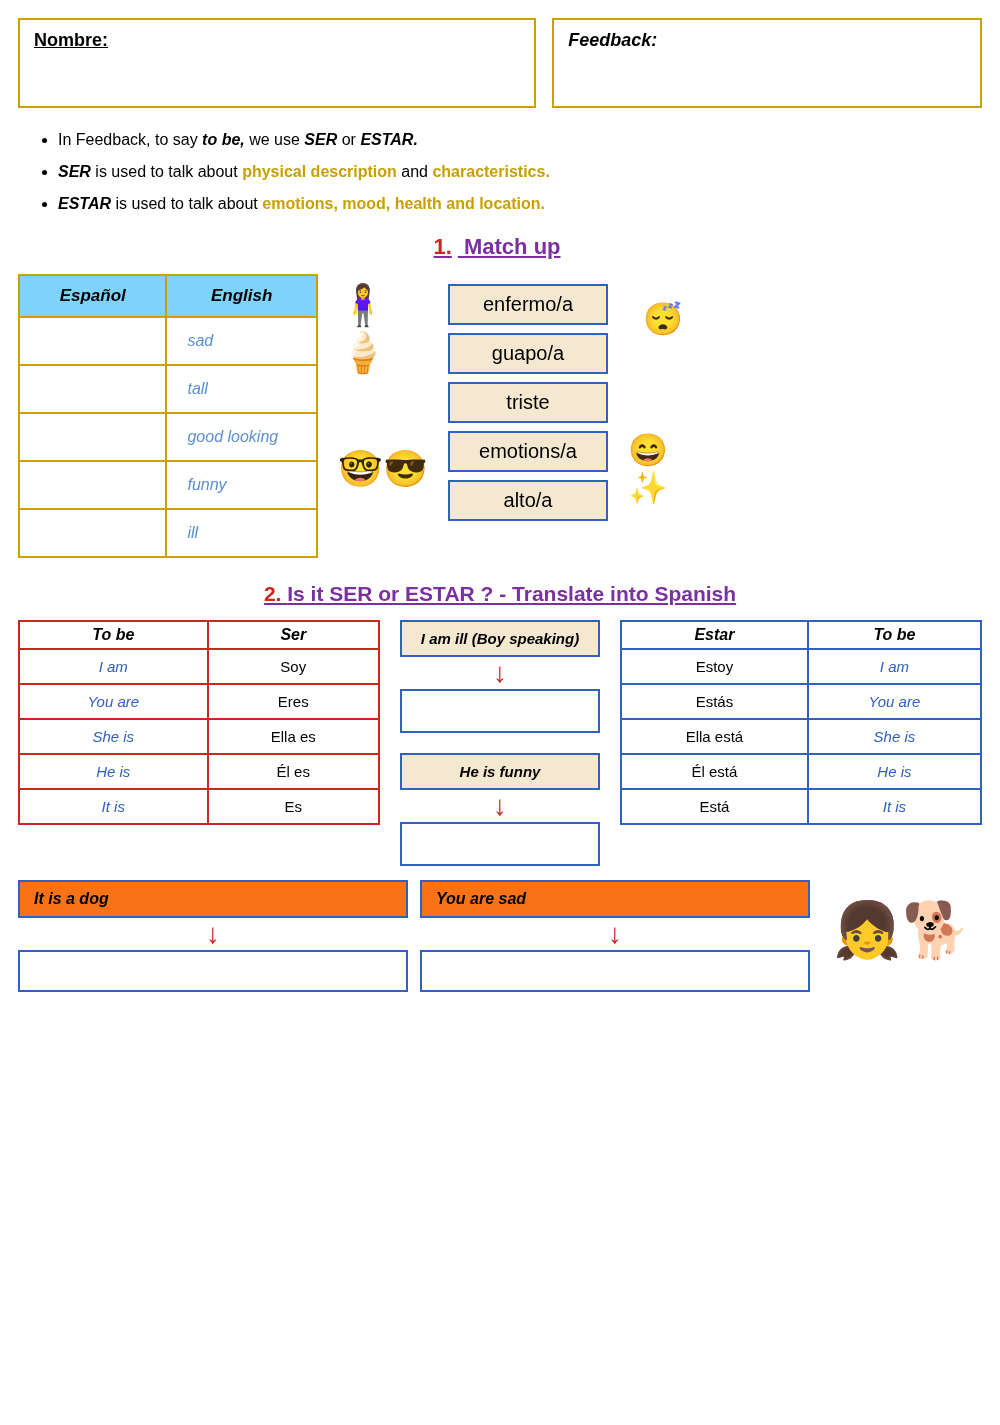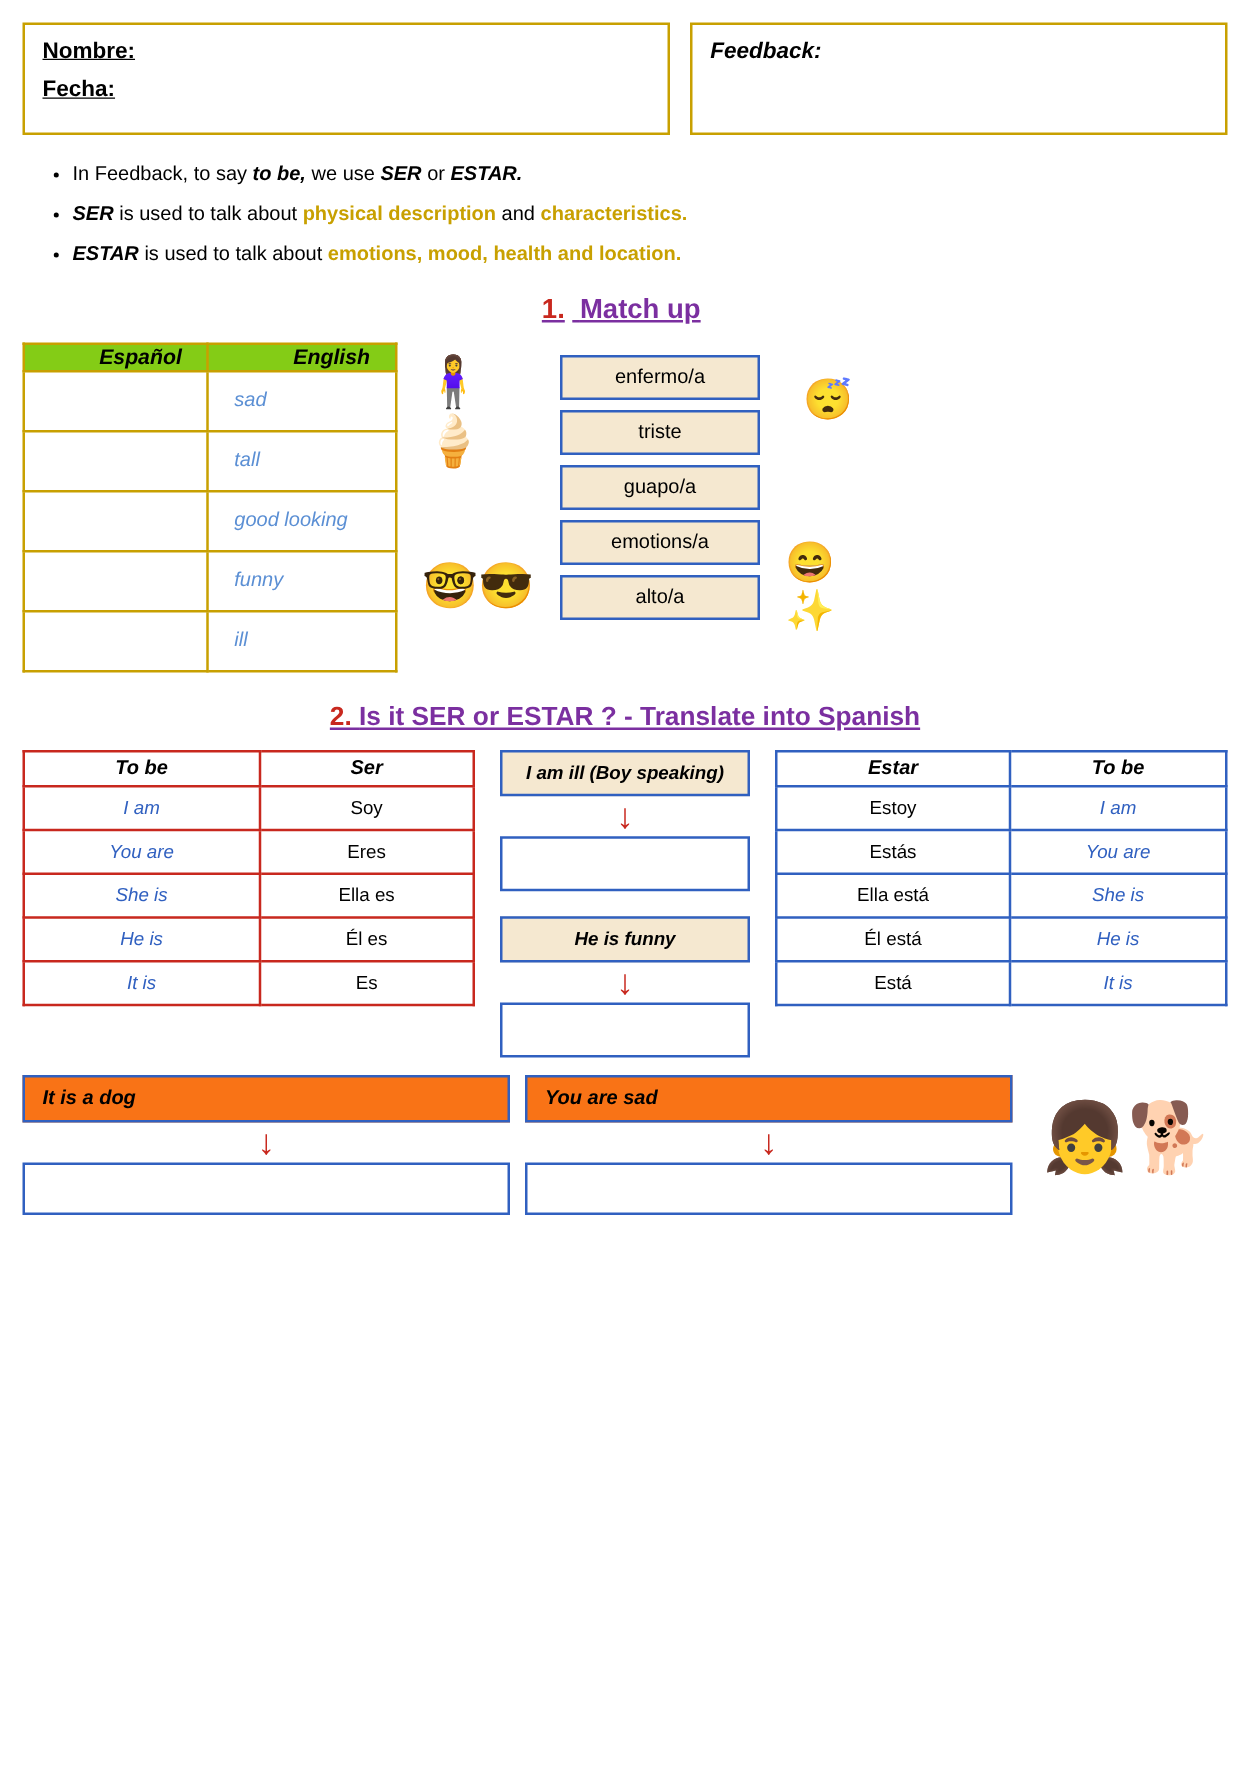--- a/index.html
+++ b/index.html
@@ -75,26 +75,26 @@
       align-items: flex-start;
       margin-bottom: 24px;
     }
     .matchup-table {
       border-collapse: collapse;
       border: 2px solid #c8a000;
       min-width: 300px;
     }
     .matchup-table th {
       border: 2px solid #c8a000;
-      padding: 0 20px;
+      padding: 10px 20px;
       font-style: italic;
       font-weight: bold;
       font-size: 17px;
-      background: #84cc16;
-      text-align: right;
+      background: #7dd3fc;
+      text-align: center;
     }
     .matchup-table td {
       border: 2px solid #c8a000;
       padding: 10px 20px;
       font-style: italic;
       color: #5b8fd4;
       font-size: 16px;
       min-width: 130px;
       height: 48px;
     }
@@ -107,21 +107,21 @@
     .spanish-words {
       display: flex;
       flex-direction: column;
       gap: 8px;
       margin-top: 10px;
     }
     .spanish-word-box {
       border: 2px solid #3060c0;
       background: #f5e8d0;
       padding: 7px 22px;
-      font-size: 16px;
+      font-size: 20px;
       text-align: center;
       min-width: 160px;
     }
 
     
     .emoji-col {
       display: flex;
       flex-direction: column;
       align-items: center;
       gap: 10px;
@@ -263,21 +263,20 @@
     .conj-right td {
       border-color: #3060c0;
     }
   </style>
 </head>
 <body>
 
 <div class="header-row">
   <div class="header-box-left">
     <span class="label">Nombre:</span>
-    <span class="label">Fecha:</span>
   </div>
   <div class="header-box-right">
     <span class="label">Feedback:</span>
   </div>
 </div>
 
 <ul class="bullets">
   <li>
     <span>In Feedback, to say </span>
     <span class="bold-italic">to be,</span>
@@ -340,22 +339,22 @@
 
   <div class="emoji-col">
     <div class="emoji-placeholder">🧍‍♀️🍦</div>
     <div style="height:30px;"></div>
     <div class="emoji-placeholder" style="font-size:36px;">🤓😎</div>
   </div>
 
   <div style="display:flex; flex-direction:column; gap:0; align-items:flex-start;">
     <div class="spanish-words" id="spanish-words-container">
     <div class="spanish-word-box">enfermo/a</div>
+        <div class="spanish-word-box">guapo/a</div>
         <div class="spanish-word-box">triste</div>
-        <div class="spanish-word-box">guapo/a</div>
         <div class="spanish-word-box">emotions/a</div>
         <div class="spanish-word-box">alto/a</div>
       </div>
   </div>
 
   <div class="emoji-col">
     <div class="emoji-placeholder-sm">😴</div>
     <div style="height:60px;"></div>
     <div class="emoji-placeholder-sm">😄✨</div>
   </div>

